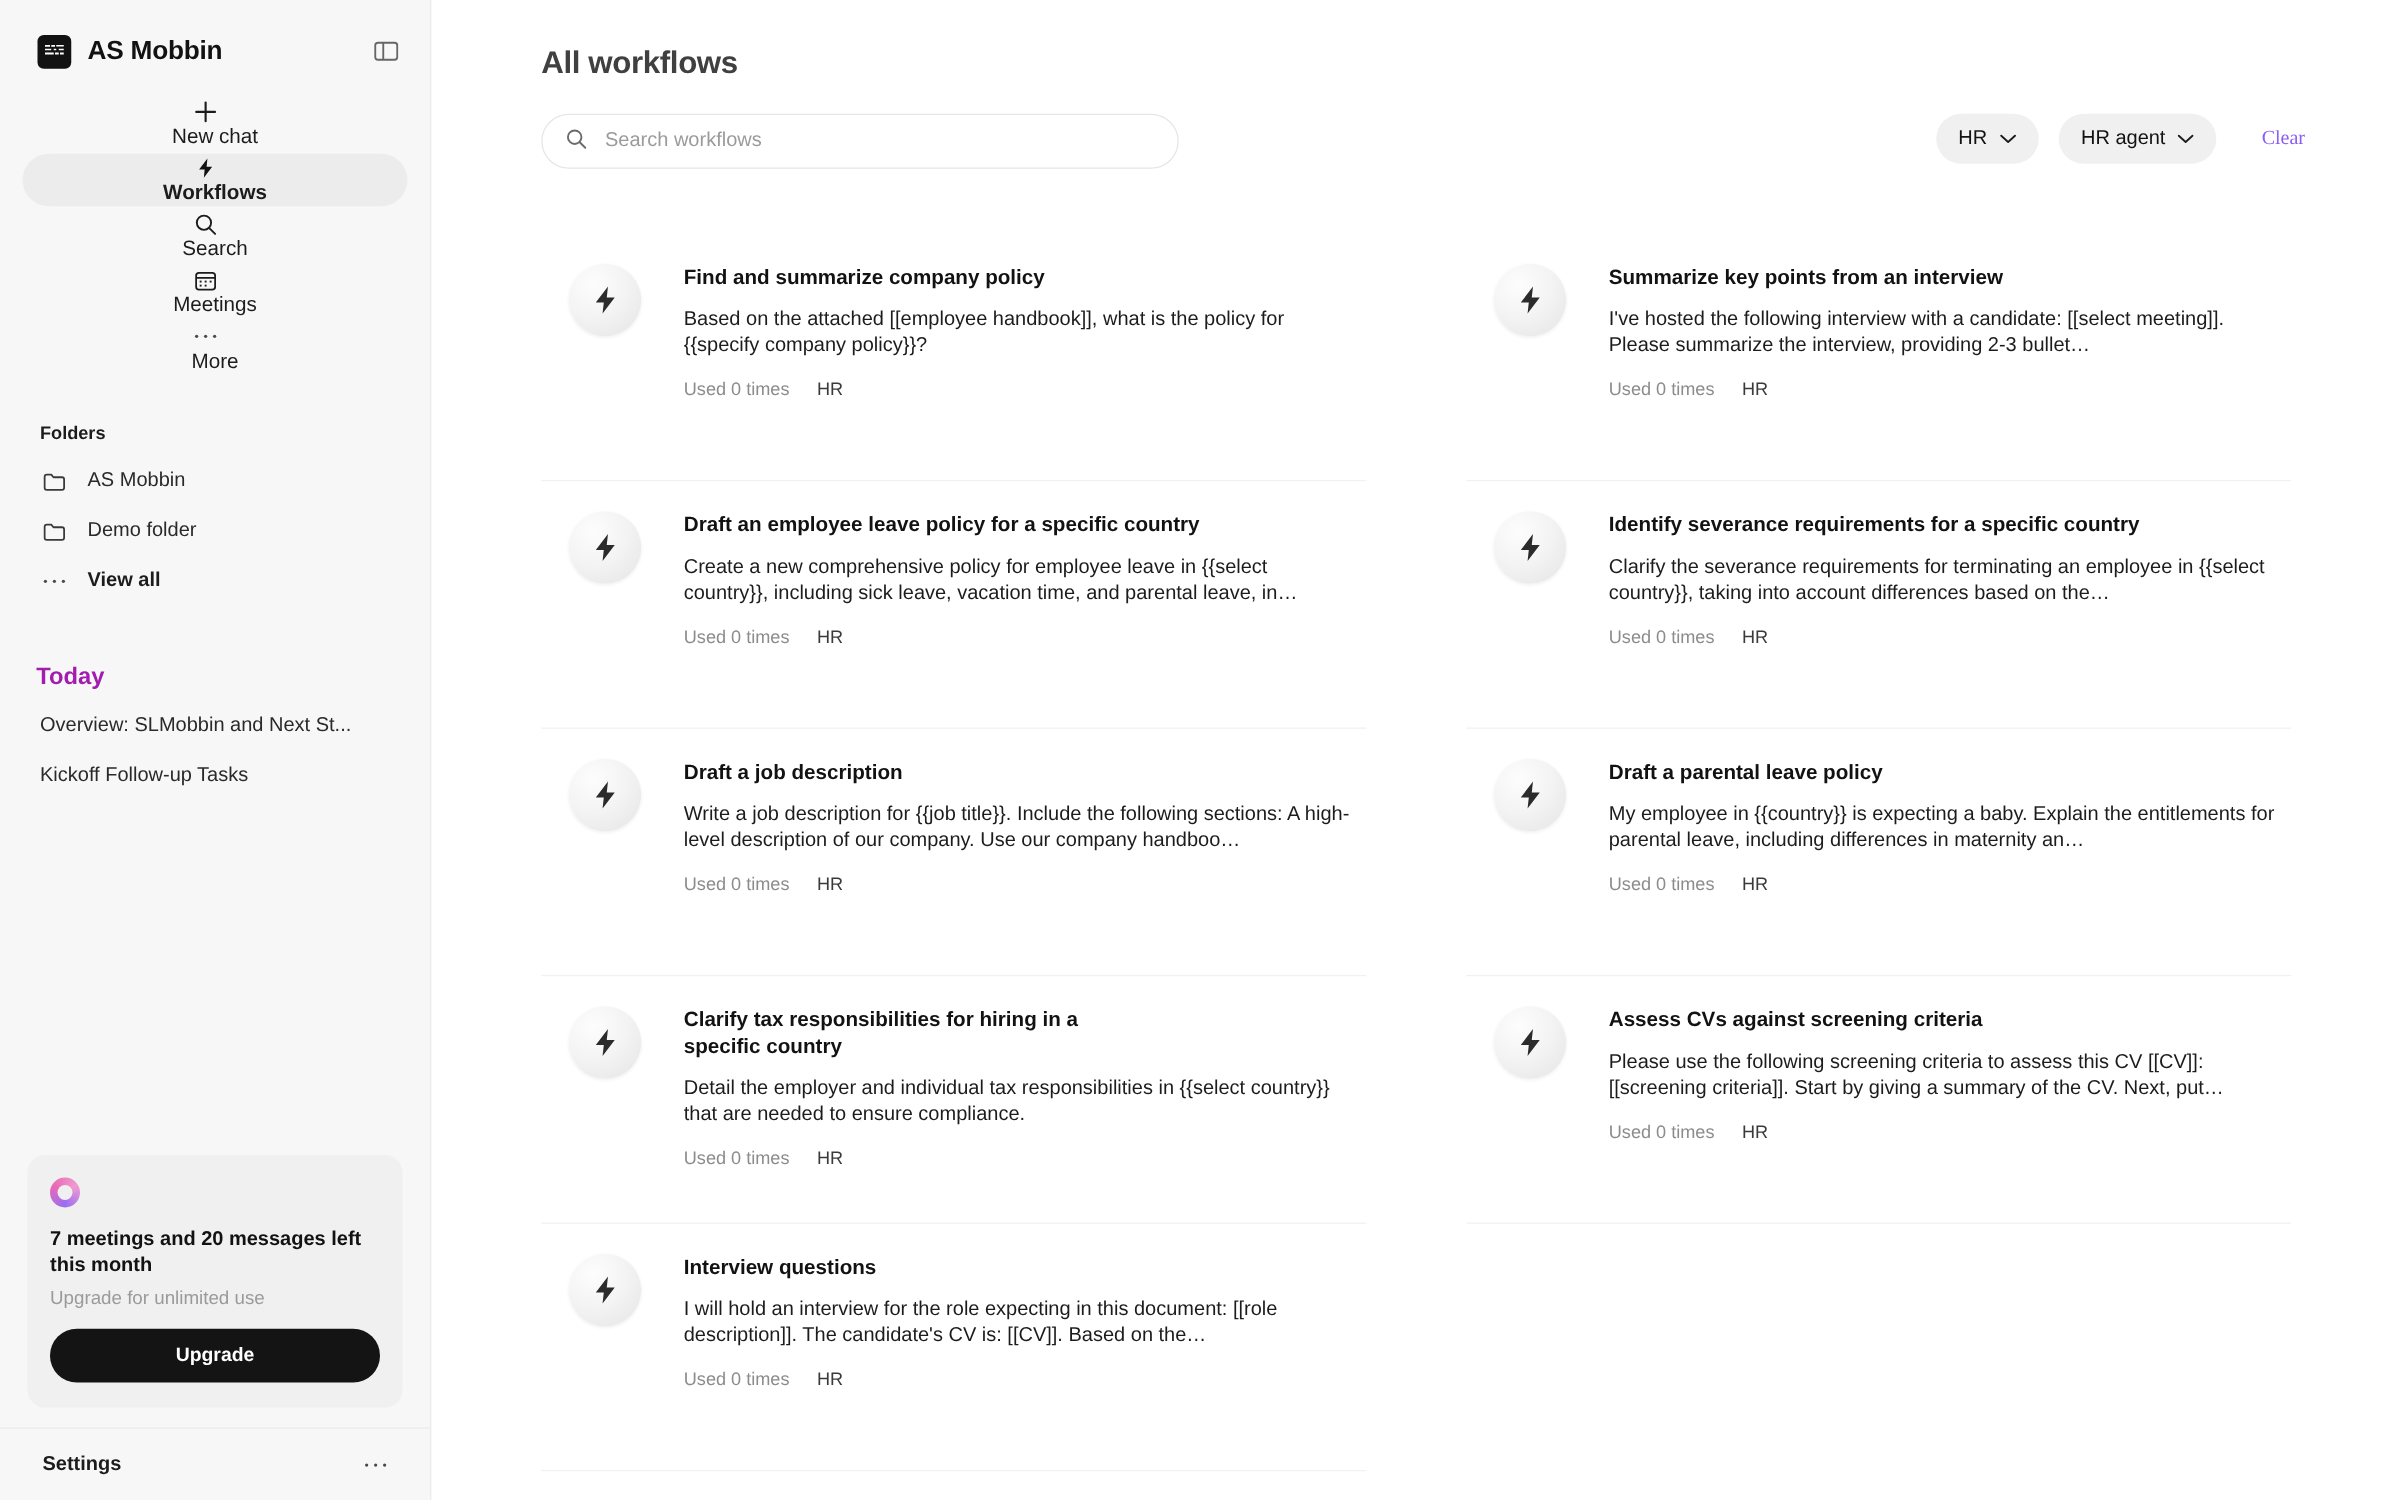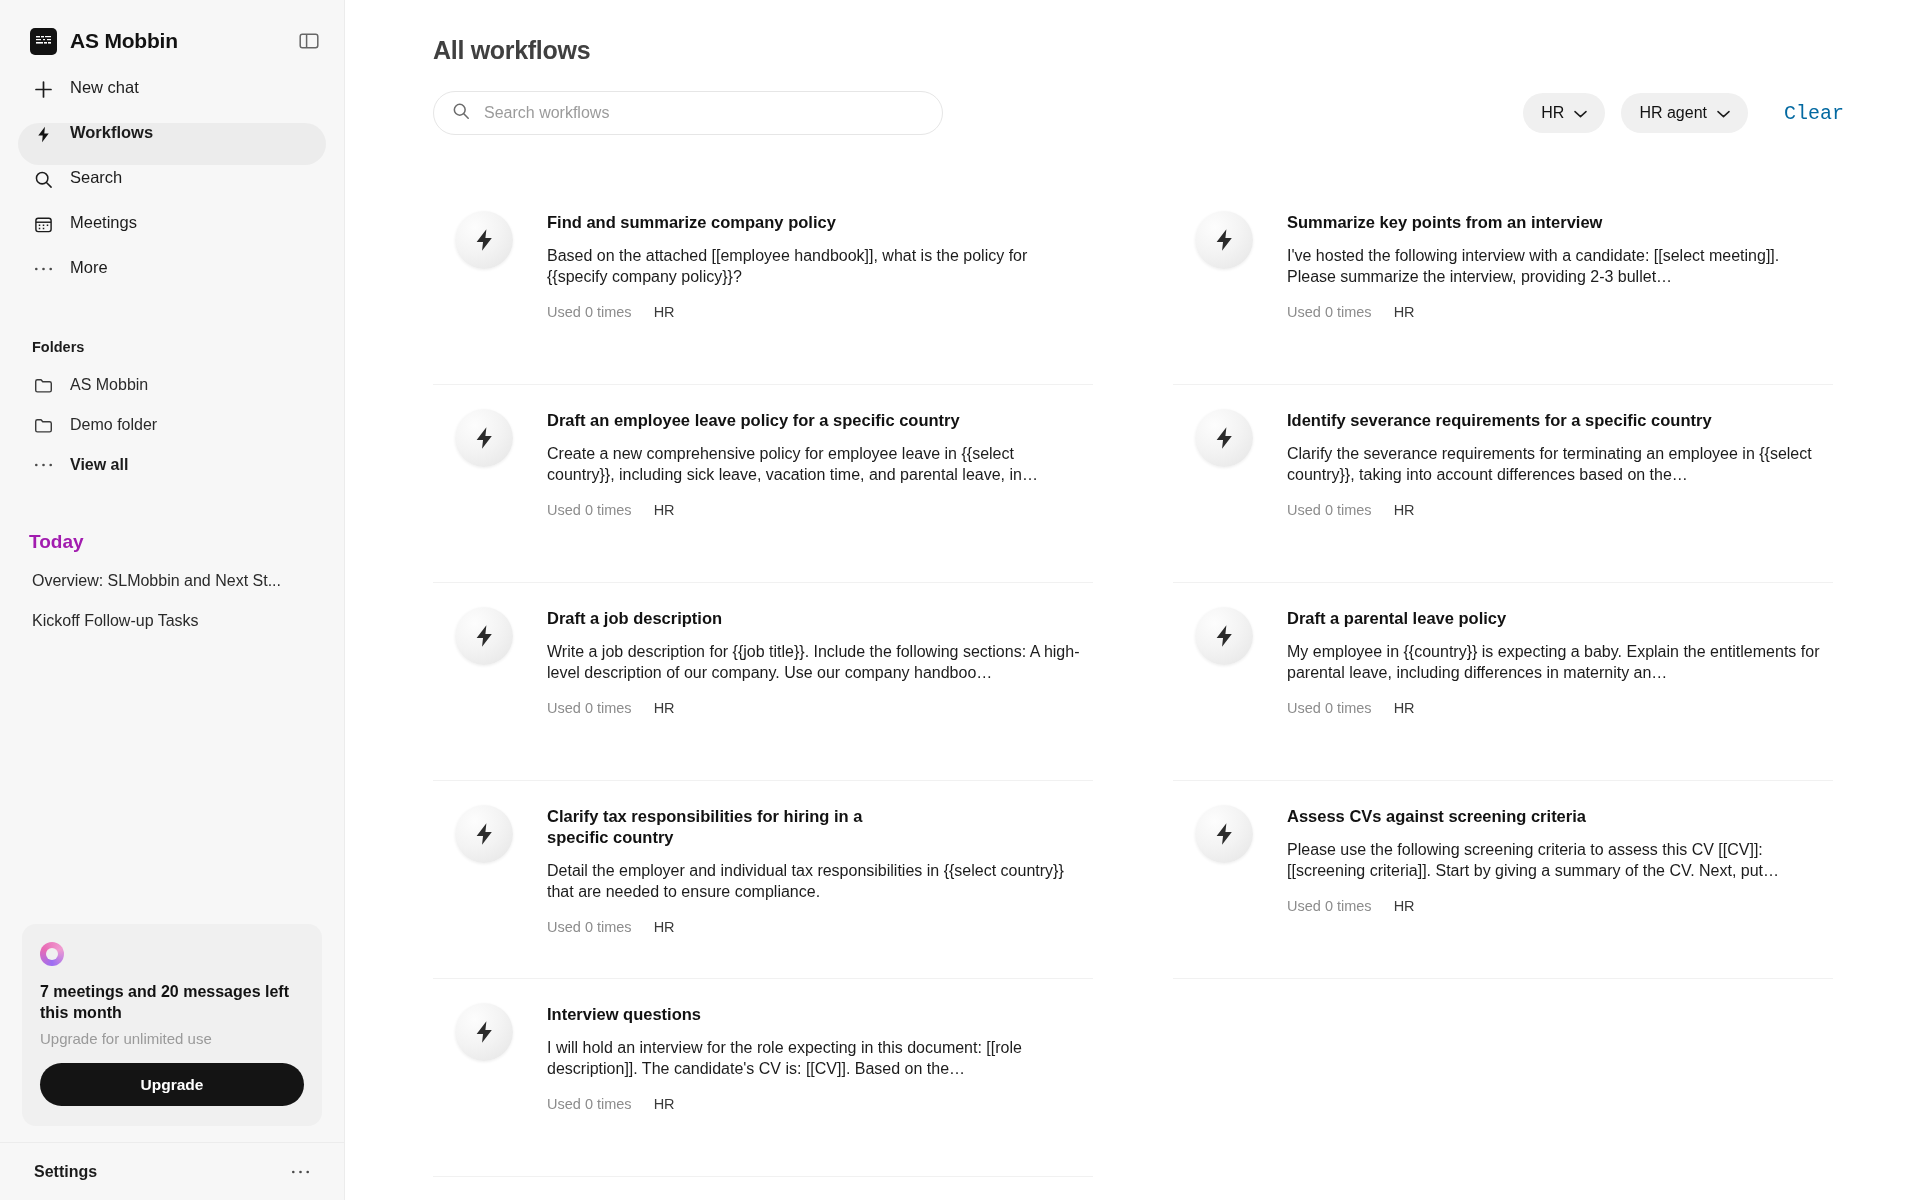--- a/index.html
+++ b/index.html
@@ -37,24 +37,25 @@
     margin-left:13px; letter-spacing:-0.2px;
   }
   .panel-toggle {
     margin-left:auto; width:26px; height:26px;
     display:flex; align-items:center; justify-content:center;
     cursor:pointer;
   }
 
   .nav { padding:16px 18px 0 18px; }
   .nav-item {
-    display:flex; align-items:flex-start;
+    display:flex; align-items:center;
     height:42px; padding:0 14px;
     border-radius:21px; cursor:pointer;
     margin-bottom:3px;
+    flex-direction:column;
   }
   .nav-item.active { background:#ececec; }
   .nav-ico {
     width:22px; height:22px; flex:0 0 22px;
     display:flex; align-items:center; justify-content:center;
     margin-right:16px;
   }
   .nav-label { font-size:16.5px; color:#1c1c1c; }
   .nav-item.active .nav-label { font-weight:700; }
 
@@ -129,21 +130,21 @@
   .settings-label { font-size:16px; font-weight:700; color:#1c1c1c; }
   .settings-dots { margin-left:auto; cursor:pointer; display:flex; }
 
   
   .main { flex:1; height:1200px; position:relative; overflow:hidden; padding:0 0 0 0; }
   .main-inner { padding:36px 60px 0 88px; }
   .page-title {
     font-size:25px; font-weight:700; color:#404040;
     letter-spacing:-0.3px; margin-bottom:26px;
   }
-  .toolbar { display:flex; align-items:center; }
+  .toolbar { display:flex; align-items:flex-start; }
   .search-box {
     width:510px; height:44px;
     border:1px solid #e6e6e6; border-radius:23px;
     background:#ffffff;
     display:flex; align-items:center;
     padding:0 18px;
   }
   .search-box input {
     border:none; outline:none; background:transparent;
     font-size:16px; color:#121212;
@@ -153,23 +154,23 @@
   .search-box input::placeholder { color:#9b9b9b; }
 
   .filters { margin-left:auto; display:flex; align-items:center; gap:16px; }
   .chip {
     height:40px; padding:0 18px;
     background:#f0f0f0; border-radius:21px;
     display:flex; align-items:center; gap:10px;
     font-size:16px; color:#121212; cursor:pointer;
   }
   .clear-btn {
-    font-size:20px; color:#0369a1;
+    font-size:16px; color:#8b5cf6;
     padding:0 16px 0 20px; cursor:pointer; background:none; border:none;
-    font-family:Liberation Mono, monospace;
+    font-family:Liberation Serif, serif;
   }
 
   
   .grid {
     margin-top:52px;
     display:grid;
     grid-template-columns:660px 660px;
     column-gap:80px;
   }
   .col { display:flex; flex-direction:column; }

